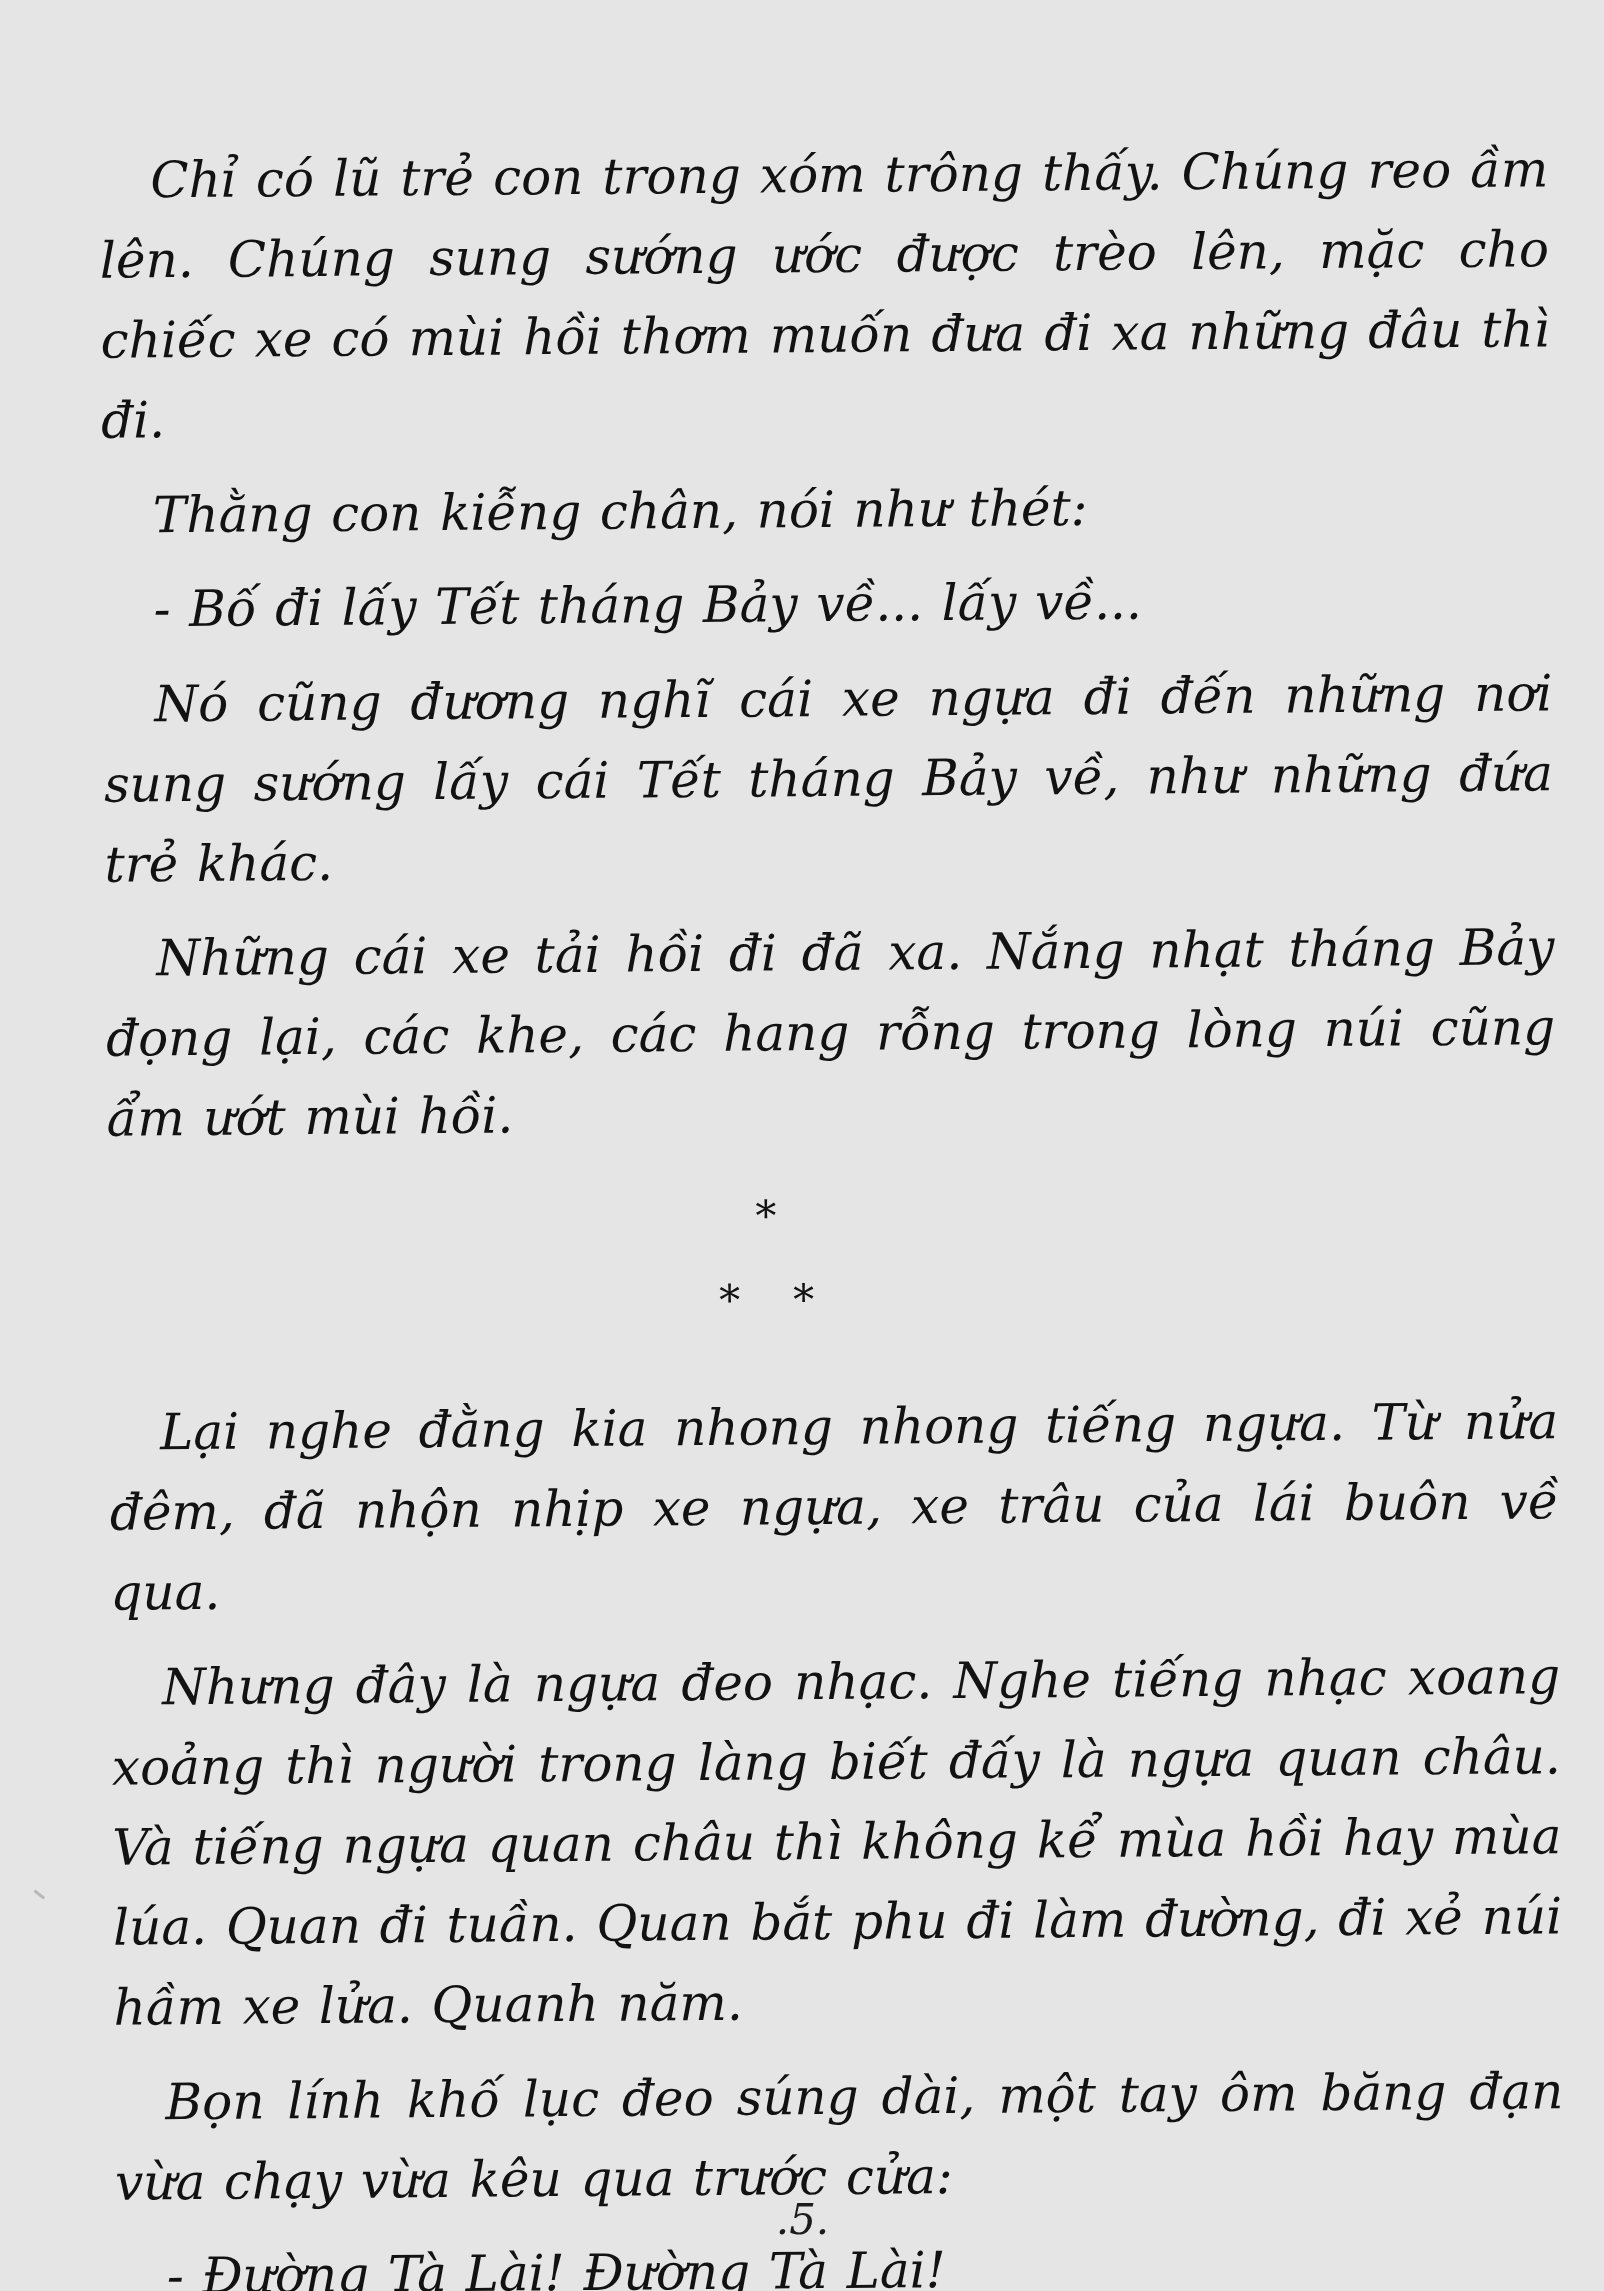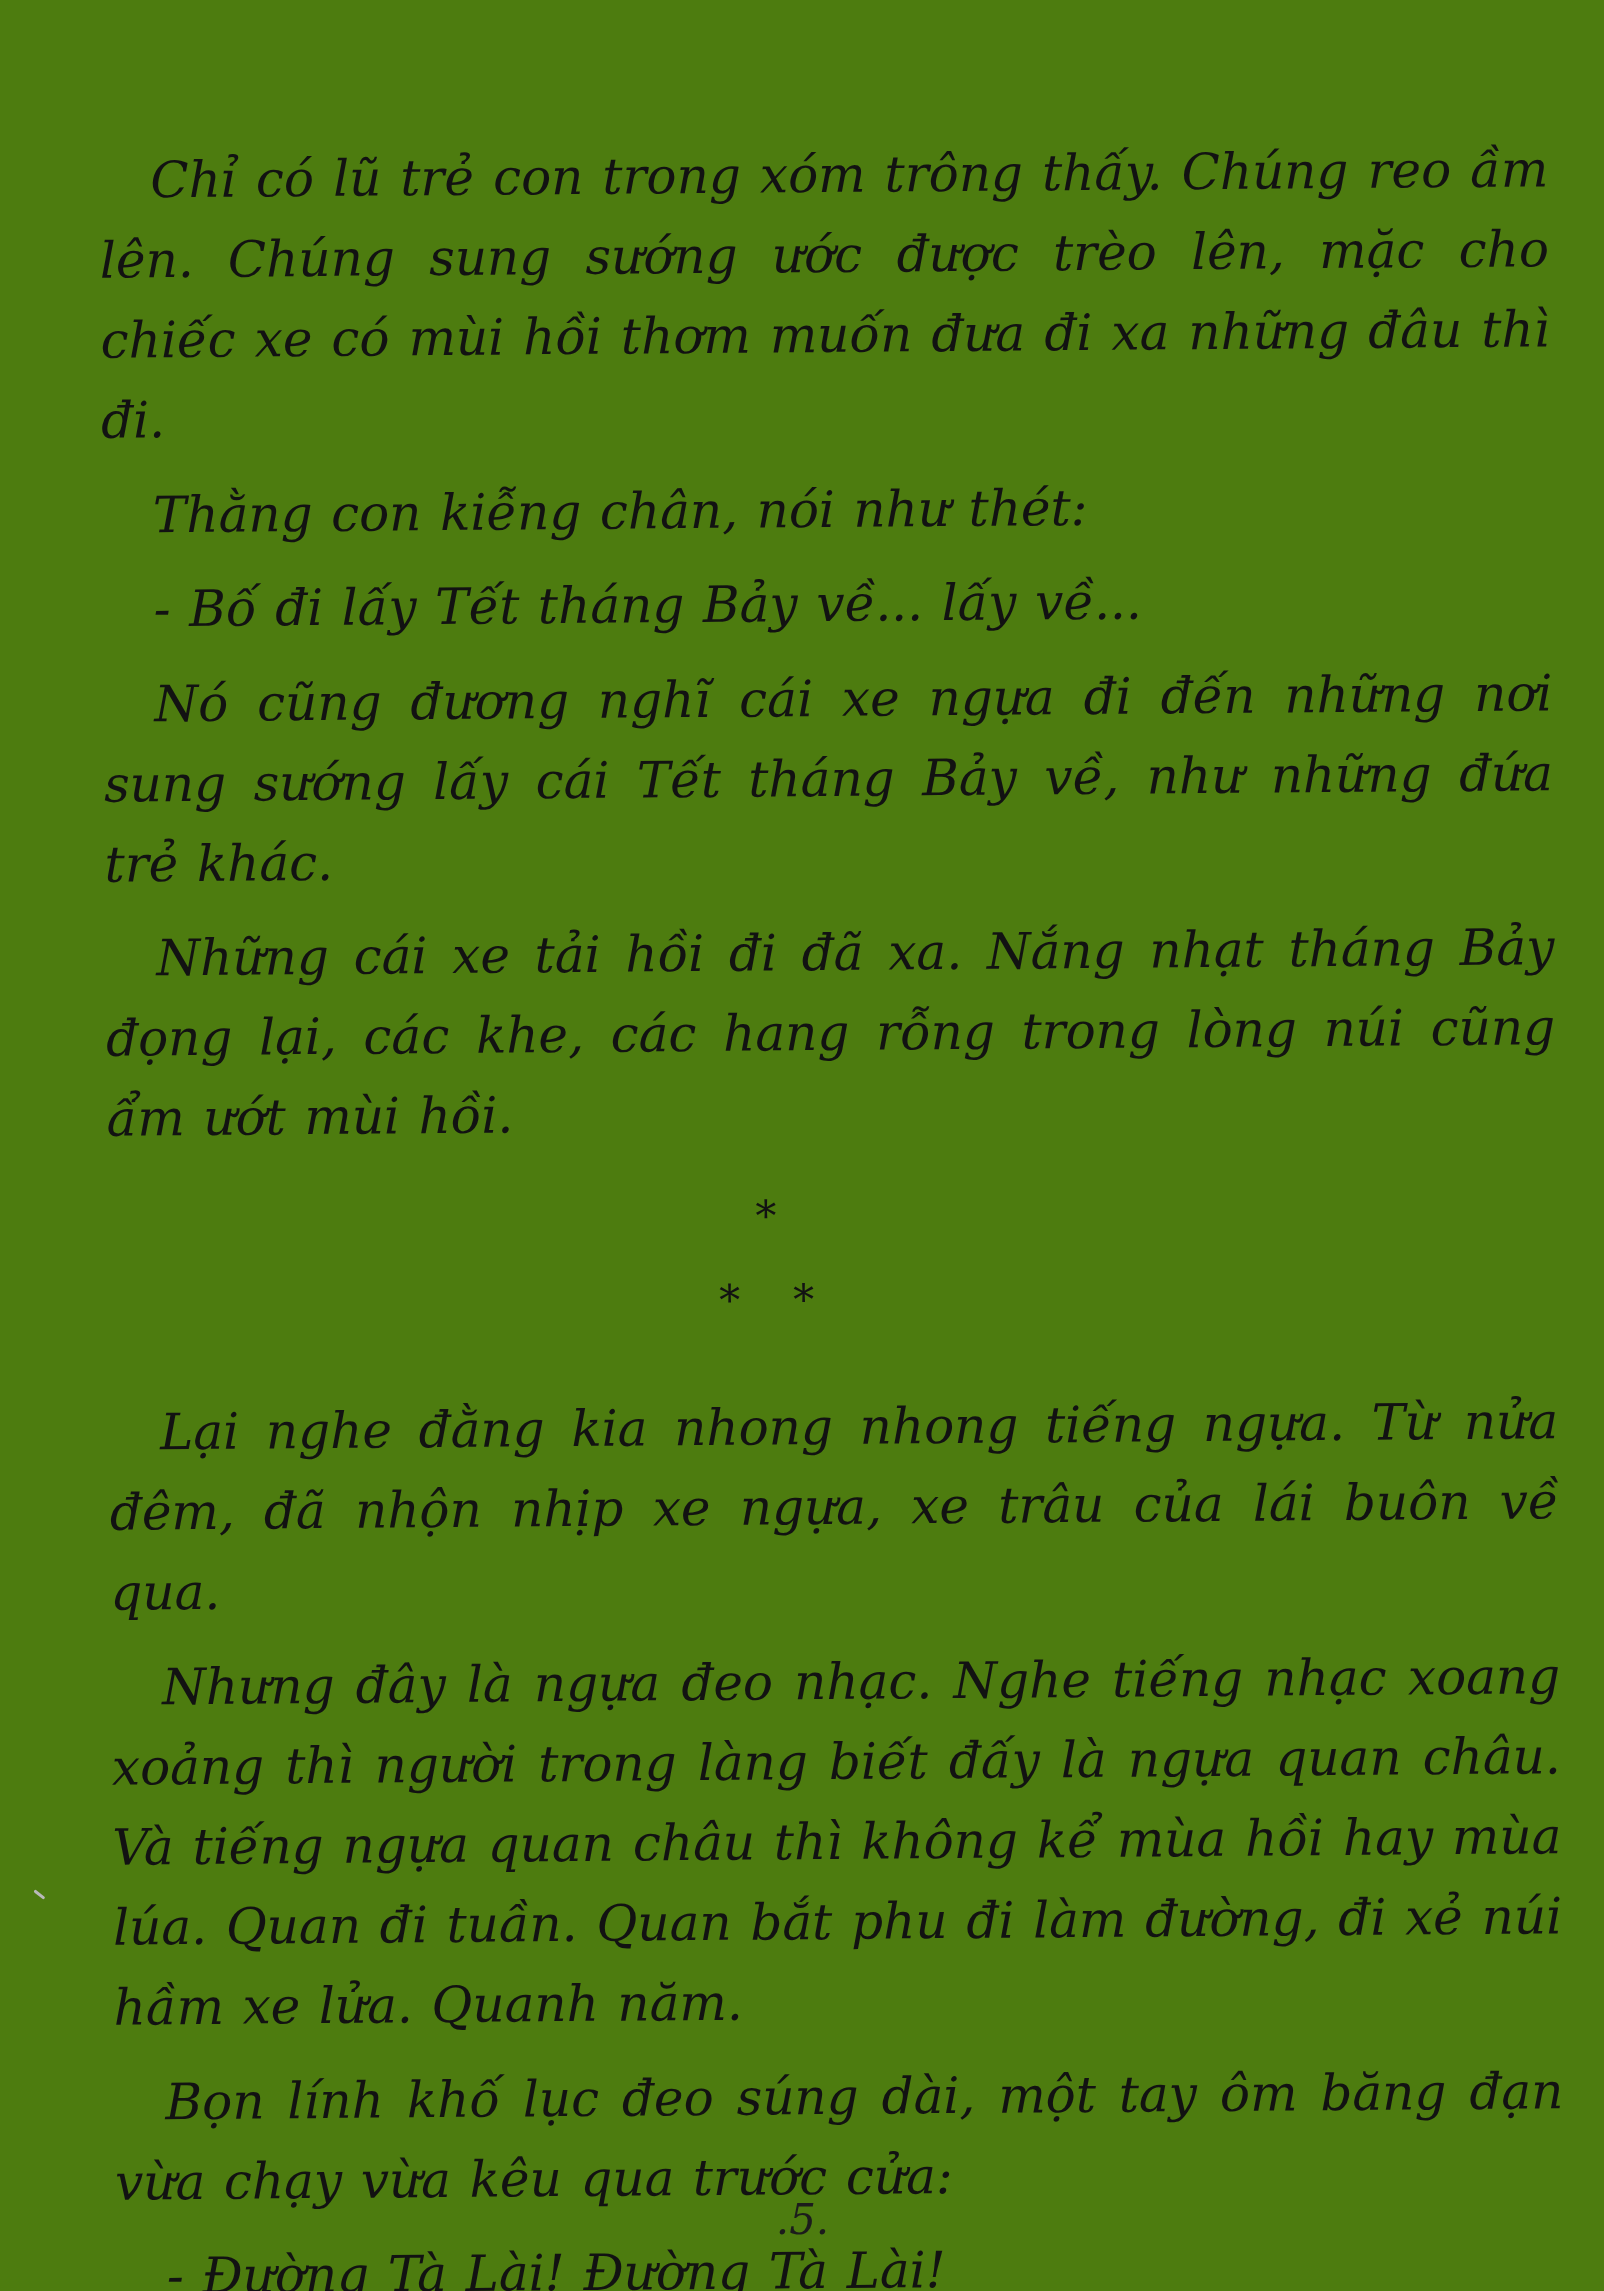--- a/index.html
+++ b/index.html
@@ -4,21 +4,21 @@
 <style>
   html, body {
     margin: 0;
     padding: 0;
     background: #ffffff;
   }
   .page {
     position: relative;
     width: 1605px;
     height: 2292px;
-    background: #4d7c0f;
+    background: #e5e5e5;
     overflow: hidden;
     font-family: "DejaVu Serif", serif;
     font-style: italic;
     color: #121212;
   }
   .page-text {
     position: absolute;
     top: 135px;
     left: 99px;
     right: 57px;

